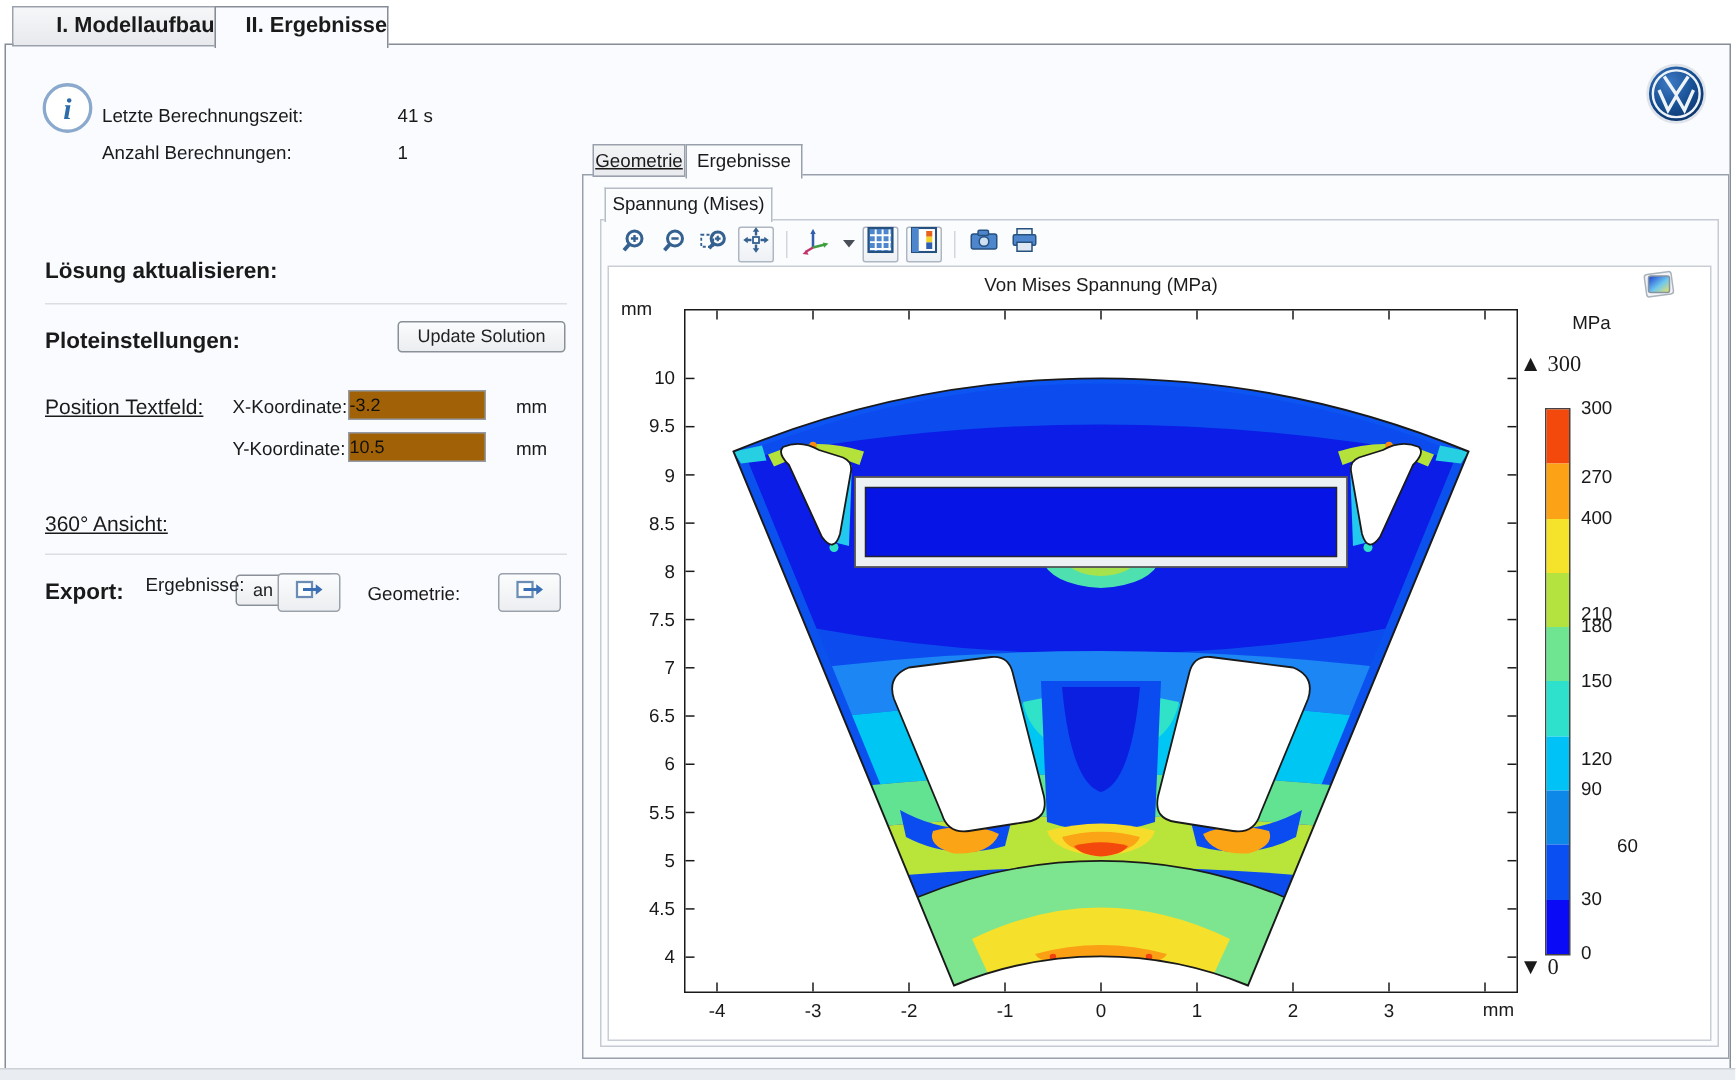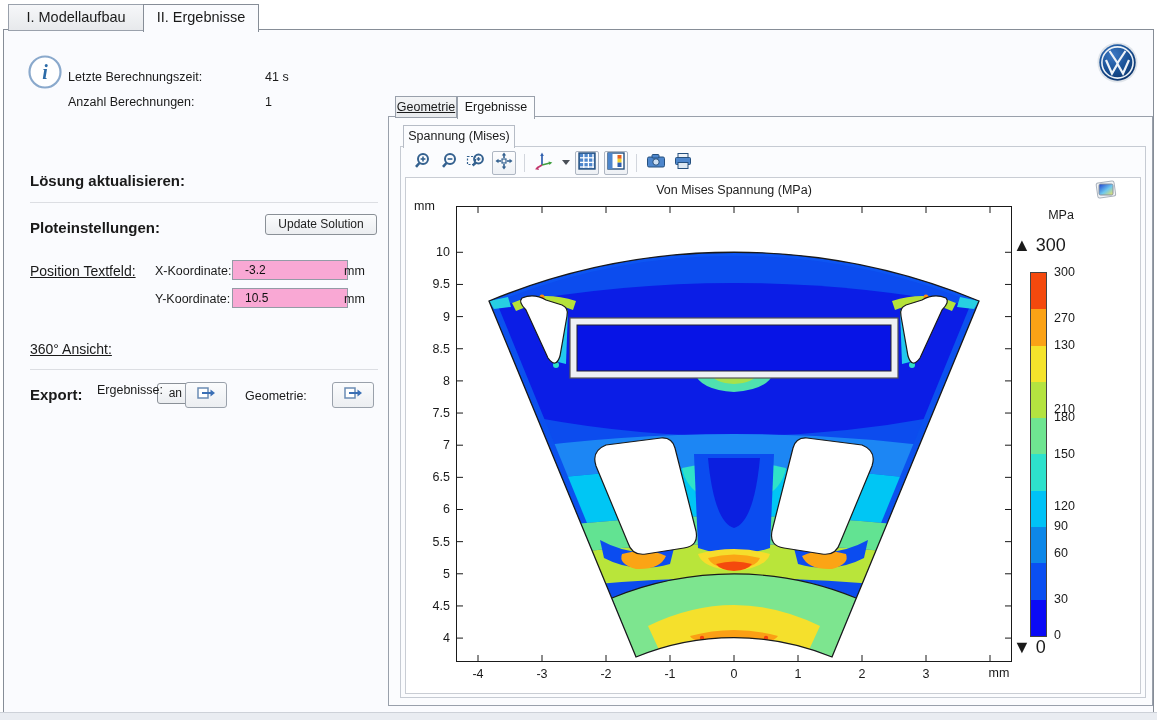--- a/index.html
+++ b/index.html
@@ -4,33 +4,33 @@
 <style>
   html,body{margin:0;padding:0;background:#fff;}
   body{width:1157px;height:720px;position:relative;overflow:hidden;
        font-family:"Liberation Sans","DejaVu Sans",sans-serif;color:#1a1a1a;
        -webkit-font-smoothing:antialiased;}
   .abs{position:absolute;}
   
   .content-area{position:absolute;left:3px;top:29px;width:1149px;height:682px;
     background:#fafbfe;border:1px solid #868d97;}
   .footer-strip{position:absolute;left:0;top:712px;width:1157px;height:8px;background:#e9ecf1;border-top:1px solid #cdd1d8;}
-  .mtab{position:absolute;top:4px;height:25px;line-height:25px;text-align:center;
-    font-size:14.5px;font-weight:normal;cursor:default;}
+  .mtab{position:absolute;top:4px;height:25px;line-height:25px;text-align:right;
+    font-size:14.5px;font-weight:bold;cursor:default;}
   .mtab.inactive{background:linear-gradient(#f6f7f9,#e7e9ec);border:1px solid #9aa1ac;z-index:1;}
   .mtab.active{background:#fafbfe;border:1px solid #868d97;border-bottom:none;height:27px;z-index:3;}
   
   .lbl12{font-size:12.5px;}
   .head15{font-size:15px;font-weight:bold;}
   .ul14{font-size:14px;text-decoration:underline;}
   .divider{position:absolute;left:30px;width:348px;height:1px;background:#dcdee3;}
   .btn{position:absolute;font-size:12px;text-align:center;color:#222;
     background:linear-gradient(#fbfcfd,#ebedf0);border:1px solid #8a9097;border-radius:3px;cursor:default;margin-top:44px;}
-  .field{position:absolute;width:90px;height:16px;font-size:12px;padding:1px 12px;
-    border:1px solid #949ba6;background:#f9a8d4;font-family:"Liberation Sans",sans-serif;color:#111;}
+  .field{position:absolute;width:90px;height:16px;font-size:12px;padding:1px 0;
+    border:1px solid #949ba6;background:#a16207;font-family:"Liberation Sans",sans-serif;color:#111;}
   .iconbtn{position:absolute;width:40px;height:24px;background:linear-gradient(#fbfcfd,#eceef1);
     border:1px solid #9aa1ab;border-radius:3px;display:flex;align-items:center;justify-content:center;}
   
   .gtab{position:absolute;height:20px;line-height:20px;font-size:12.5px;text-align:center;}
   .gtab.inactive{background:linear-gradient(#f3f4f6,#e8eaed);border:1px solid #99a0ab;z-index:1;text-decoration:underline;}
   .gtab.active{background:#fbfcfe;border:1px solid #99a0ab;border-bottom:none;height:22px;z-index:3;}
   .outer-panel{position:absolute;left:388px;top:116px;width:763px;height:588px;
     border:1px solid #99a0ab;background:#fbfcfe;}
   .inner-tab{position:absolute;left:403px;top:125px;width:110px;height:22px;line-height:21px;
     font-size:12.5px;text-align:center;background:#fbfcfe;border:1px solid #b6bcc6;border-bottom:none;z-index:3;}
@@ -50,21 +50,21 @@
   .axis-svg{position:absolute;left:50px;top:28px;}
   .annot{position:absolute;left:123px;top:42px;width:402px;height:20px;line-height:20px;
     text-align:center;font-size:12.5px;border:2px solid #111;background:#fff;white-space:nowrap;}
   .ylab{position:absolute;left:0;width:44px;text-align:right;font-size:12.5px;height:16px;line-height:16px;}
   .xlab{position:absolute;top:488px;width:32px;text-align:center;font-size:12.5px;height:16px;line-height:16px;}
   .cb-bar{position:absolute;left:624px;top:94px;width:15px;height:363px;border:1px solid #444;
     display:flex;flex-direction:column;}
   .cbseg{flex:1;}
   .cblab{position:absolute;left:648px;width:40px;font-size:12.5px;height:16px;line-height:16px;}
   .cb-unit{position:absolute;left:630px;top:30px;width:50px;text-align:center;font-size:12.5px;}
-  .cb-marker{position:absolute;left:607px;font-size:18px;white-space:nowrap;}
+  .cb-marker{position:absolute;left:607px;font-size:15px;white-space:nowrap;font-family:Liberation Serif, serif;}
 </style>
 </head>
 <body>
 
 <div class="content-area"></div>
 <div class="footer-strip"></div>
 
 <div class="mtab inactive" style="left:8px;width:134px">
   <span>I. Modellaufbau</span>
 </div>
@@ -409,22 +409,22 @@
     <span class="xlab" style="left: 56px;">-4</span>
     <span class="xlab" style="left: 120px;">-3</span>
     <span class="xlab" style="left: 184px;">-2</span>
     <span class="xlab" style="left: 248px;">-1</span>
     <span class="xlab" style="left: 312px;">0</span>
     <span class="xlab" style="left: 376px;">1</span>
     <span class="xlab" style="left: 440px;">2</span>
     <span class="xlab" style="left: 504px;">3</span>
     <span class="cblab" style="top: 86px;">300</span>
     <span class="cblab" style="top: 132px;">270</span>
-    <span class="cblab" style="top: 158.6px;">130</span>
+    <span class="cblab" style="top: 158.6px;">400</span>
     <span class="cblab" style="top: 194.9px; margin-top: 28px;">210</span>
     <span class="cblab" style="top: 231.2px;">180</span>
     <span class="cblab" style="top: 267.5px;">150</span>
     <span class="cblab" style="top: 320px;">120</span>
     <span class="cblab" style="top: 340.1px;">90</span>
-    <span class="cblab" style="top: 367px;">60</span>
+    <span class="cblab" style="top: 378px; margin-left: 24px;">60</span>
     <span class="cblab" style="top: 412.7px;">30</span>
     <span class="cblab" style="top: 449px;">0</span>
   </div>
 
 </body></html>

